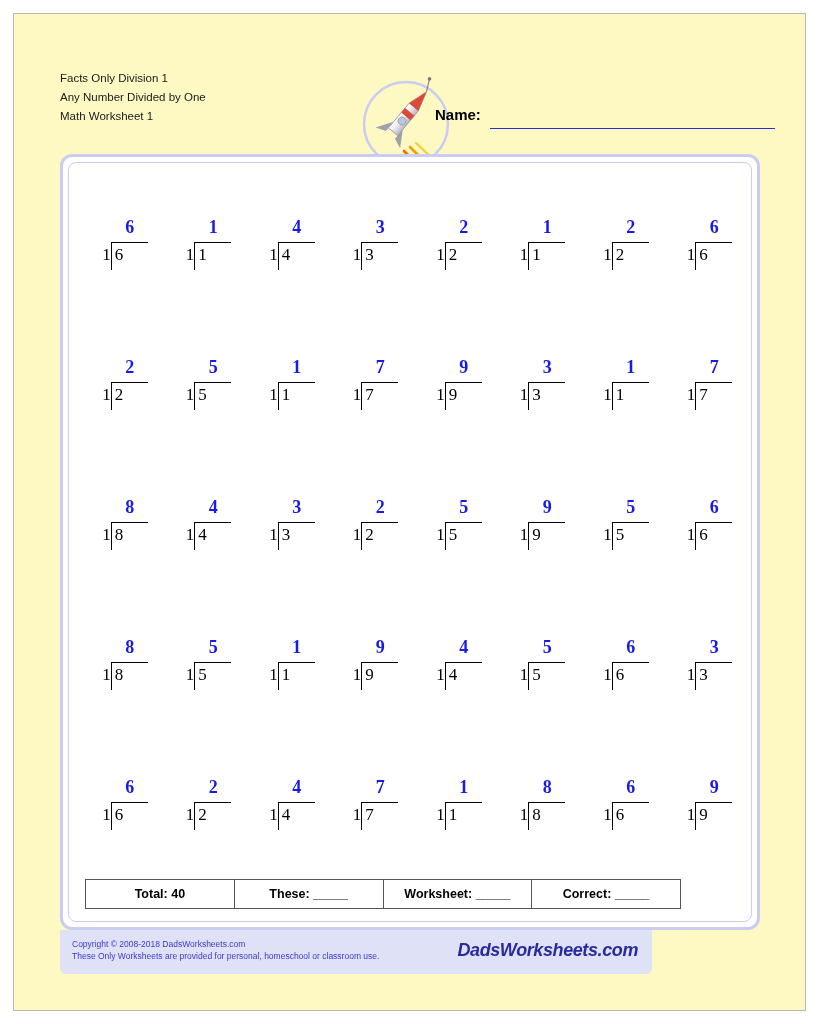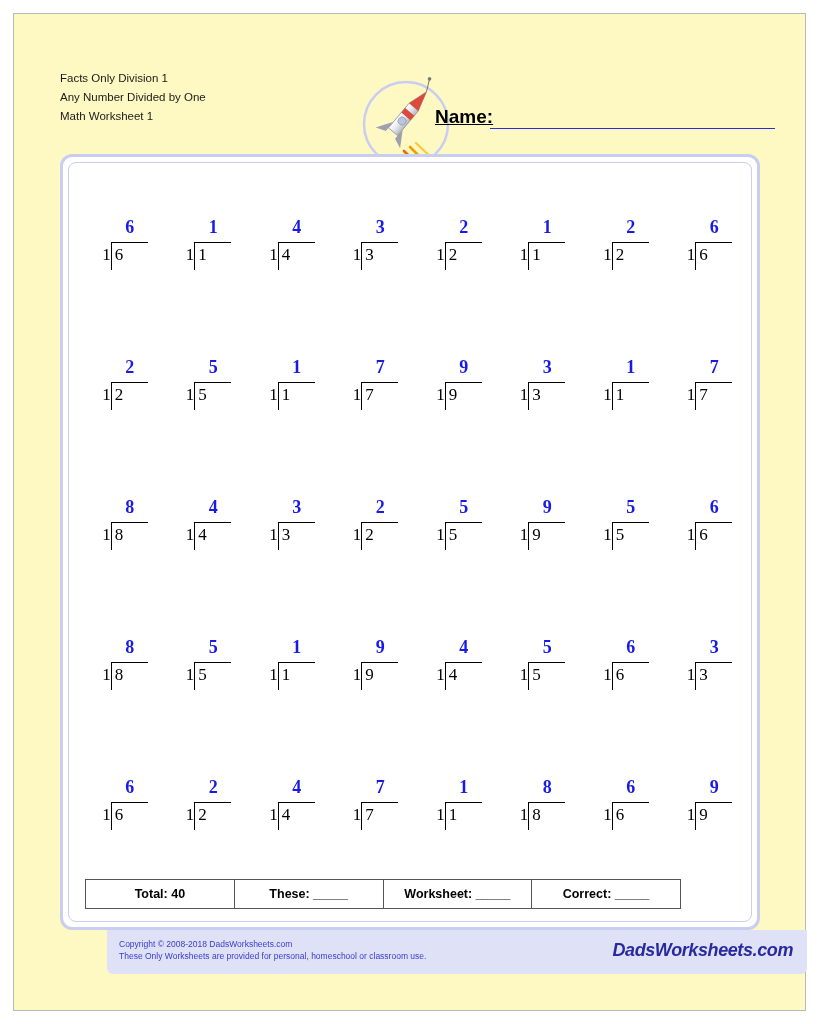--- a/index.html
+++ b/index.html
@@ -59,24 +59,23 @@
     position: absolute;
     right: 30px;
     top: 84px;
     width: 340px;
     height: 40px;
   }
   .name-label {
     position: absolute;
     left: 0;
     top: 8px;
-    font-size: 19px;
+    font-size: 15px;
     font-weight: bold;
     color: #000;
-    text-decoration: underline;
   }
   .name-rule {
     position: absolute;
     left: 55px;
     top: 30px;
     width: 285px;
     border-bottom: 1.5px solid #2c2cdd;
   }
   .answer-key {
     position: absolute;
@@ -200,25 +199,24 @@
     border-right: 1px solid #555;
     box-sizing: border-box;
   }
   .score-cell:last-child { border-right: none; }
 
   
   .footer {
     position: absolute;
     left: 46px;
     top: 916px;
-    width: 700px;
+    width: 592px;
     height: 44px;
     background: #dfe2f7;
     border-radius: 0 0 6px 6px;
-    margin-left: 47px;
   }
   .copyright {
     position: absolute;
     left: 12px;
     top: 8px;
     font-size: 8.5px;
     color: #3a3acc;
     line-height: 12px;
   }
   .brand {

